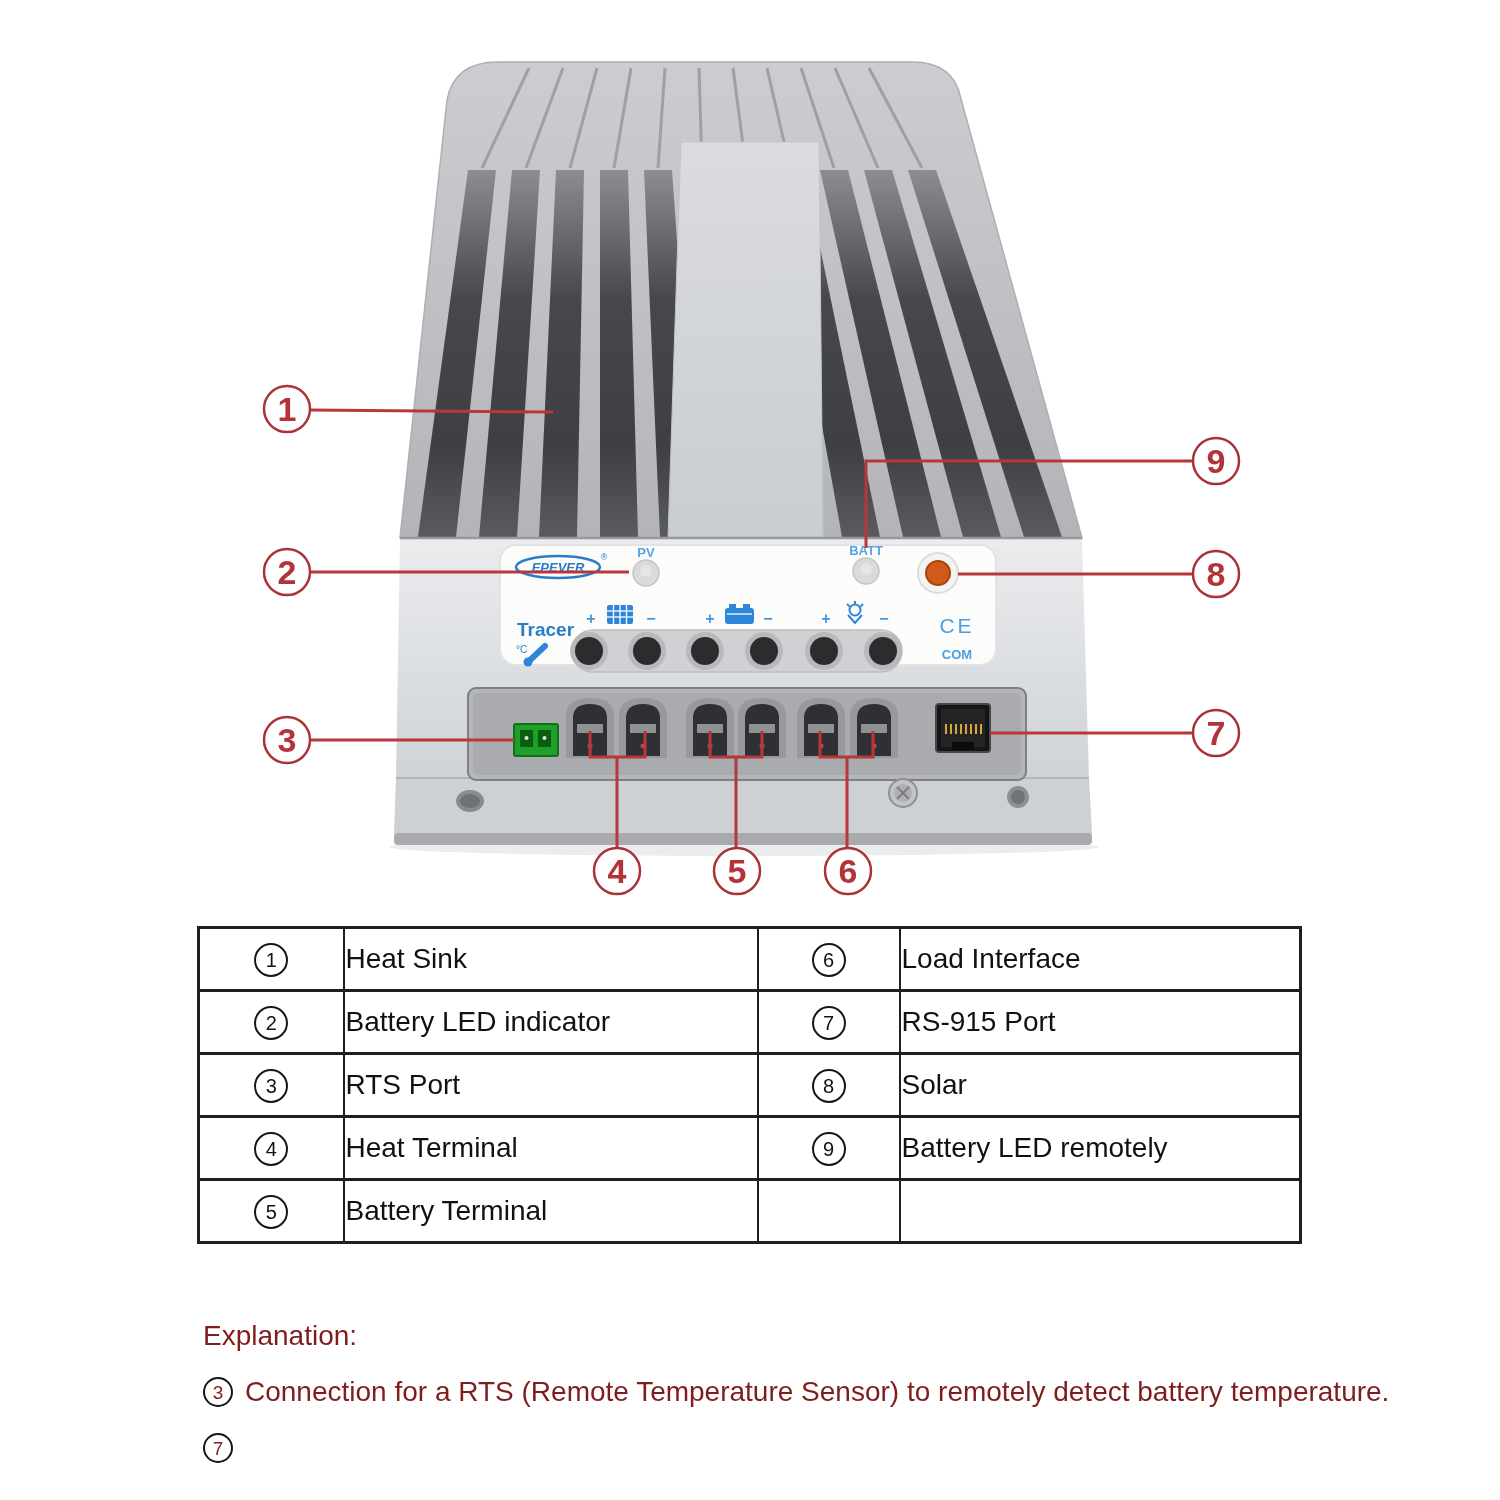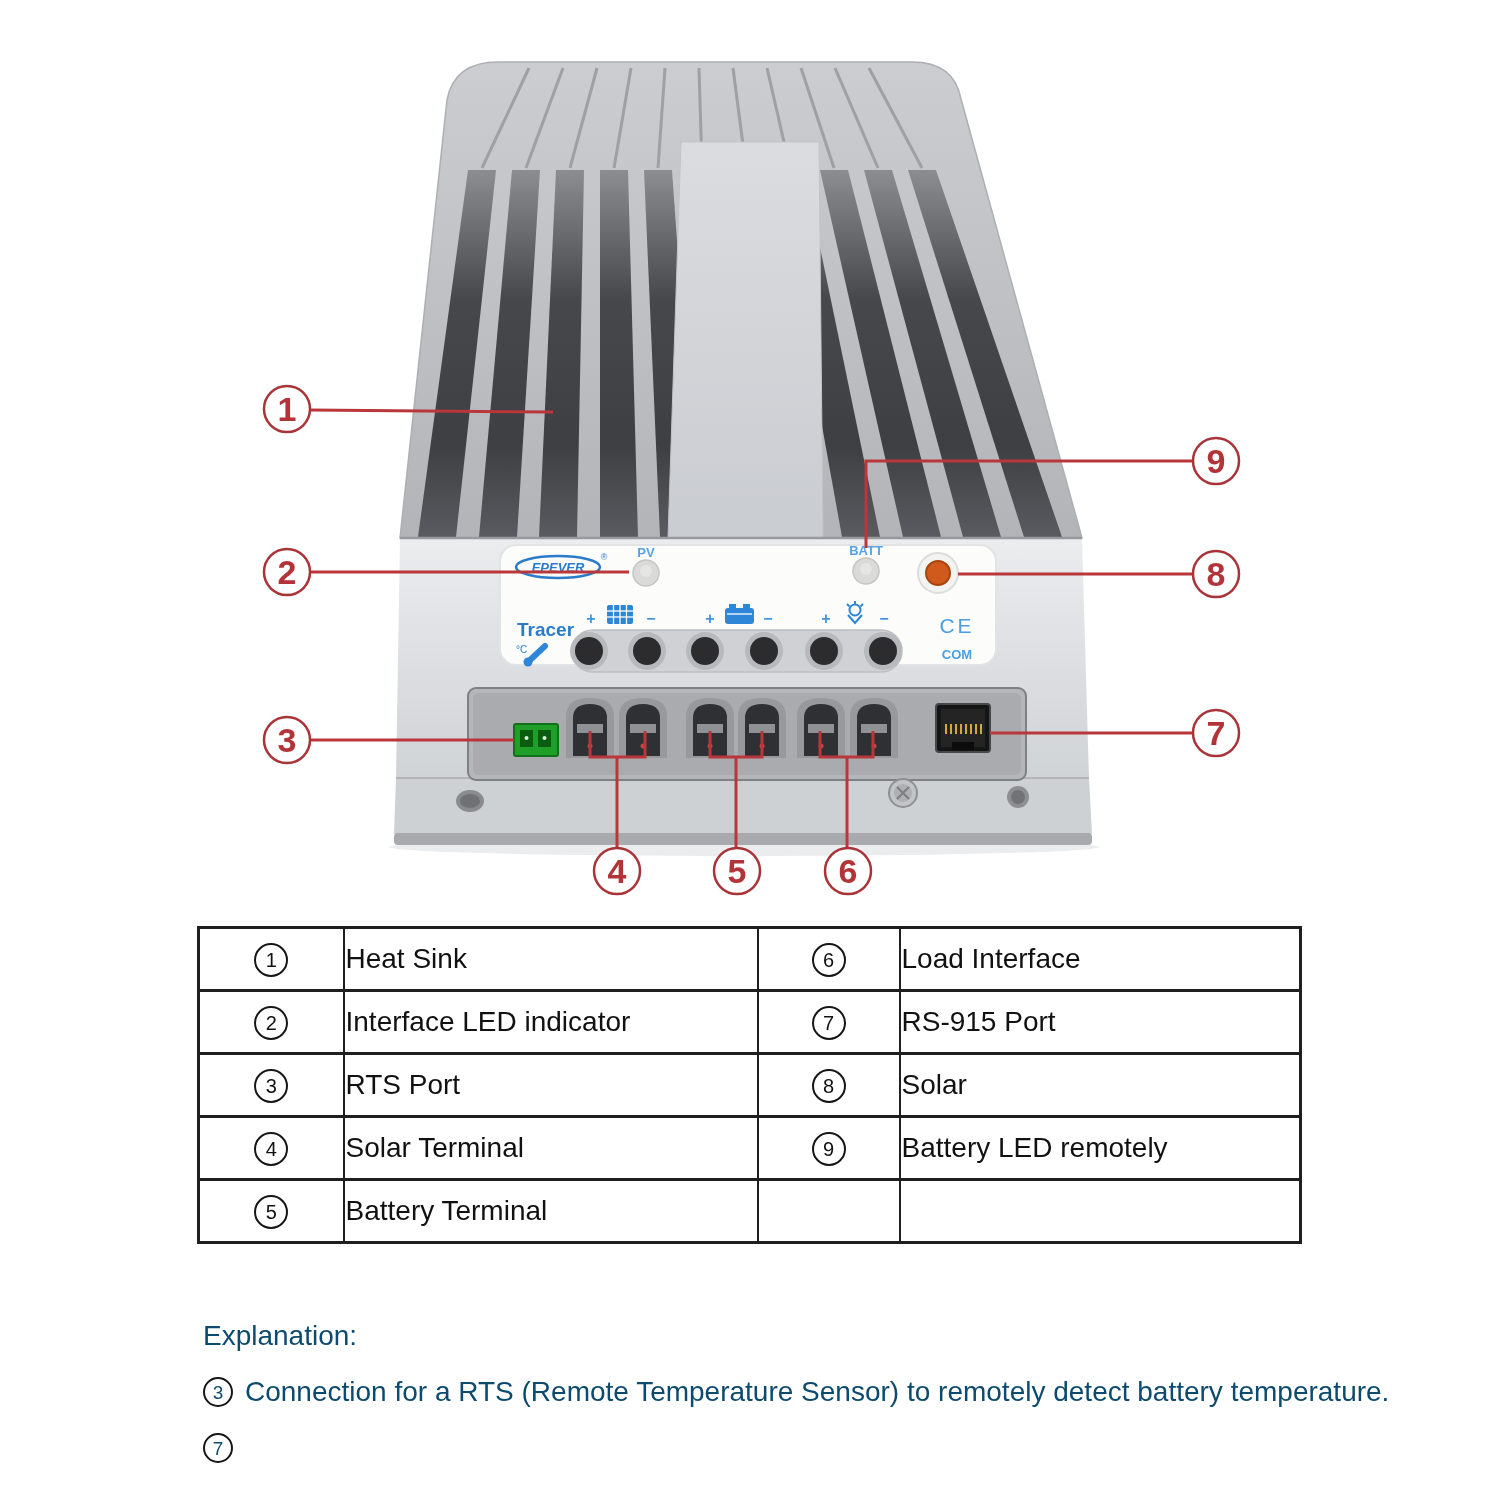--- a/index.html
+++ b/index.html
@@ -17,21 +17,21 @@
   .ref-table td{height:58px;}
   .ref-table td.item{text-align:center;vertical-align:middle;}
   .ref-table td.name{text-align:left;vertical-align:middle;}
   .circled{display:inline-flex;align-items:center;justify-content:center;
            width:34px;height:34px;border:2px solid #161616;border-radius:50%;
            font-size:20px;line-height:1;box-sizing:border-box;}
   .circled:empty{display:none;}
 
   
   .explanation{position:absolute;left:203px;top:1320px;width:1270px;
-               font-size:28px;color:#0c4a6e;}
+               font-size:28px;color:#7f1d1d;}
   .exp-title{margin:0 0 22px 0;}
   .exp-item{display:flex;align-items:flex-start;margin-bottom:20px;}
   .exp-item .circled{width:30px;height:30px;font-size:19px;margin:3px 12px 0 0;flex:none;}
   .exp-text{line-height:1.3;}
 </style>
 </head>
 <body>
 
 <div class="stage">
 
@@ -332,33 +332,33 @@
     </colgroup>
     <tbody>
     <tr>
       <td class="item"><span class="circled">1</span></td>
       <td class="name">Heat Sink</td>
       <td class="item"><span class="circled">6</span></td>
       <td class="name">Load Interface</td>
     </tr>
     <tr>
       <td class="item"><span class="circled">2</span></td>
-      <td class="name">Interface LED indicator</td>
+      <td class="name">Battery LED indicator</td>
       <td class="item"><span class="circled">7</span></td>
       <td class="name">RS-915 Port</td>
     </tr>
     <tr>
       <td class="item"><span class="circled">3</span></td>
       <td class="name">RTS Port</td>
       <td class="item"><span class="circled">8</span></td>
       <td class="name">Solar</td>
     </tr>
     <tr>
       <td class="item"><span class="circled">4</span></td>
-      <td class="name">Solar Terminal</td>
+      <td class="name">Heat Terminal</td>
       <td class="item"><span class="circled">9</span></td>
       <td class="name">Battery LED remotely</td>
     </tr>
     <tr>
       <td class="item"><span class="circled">5</span></td>
       <td class="name">Battery Terminal</td>
       <td class="item"></td>
       <td class="name"></td>
     </tr>
   </tbody>

